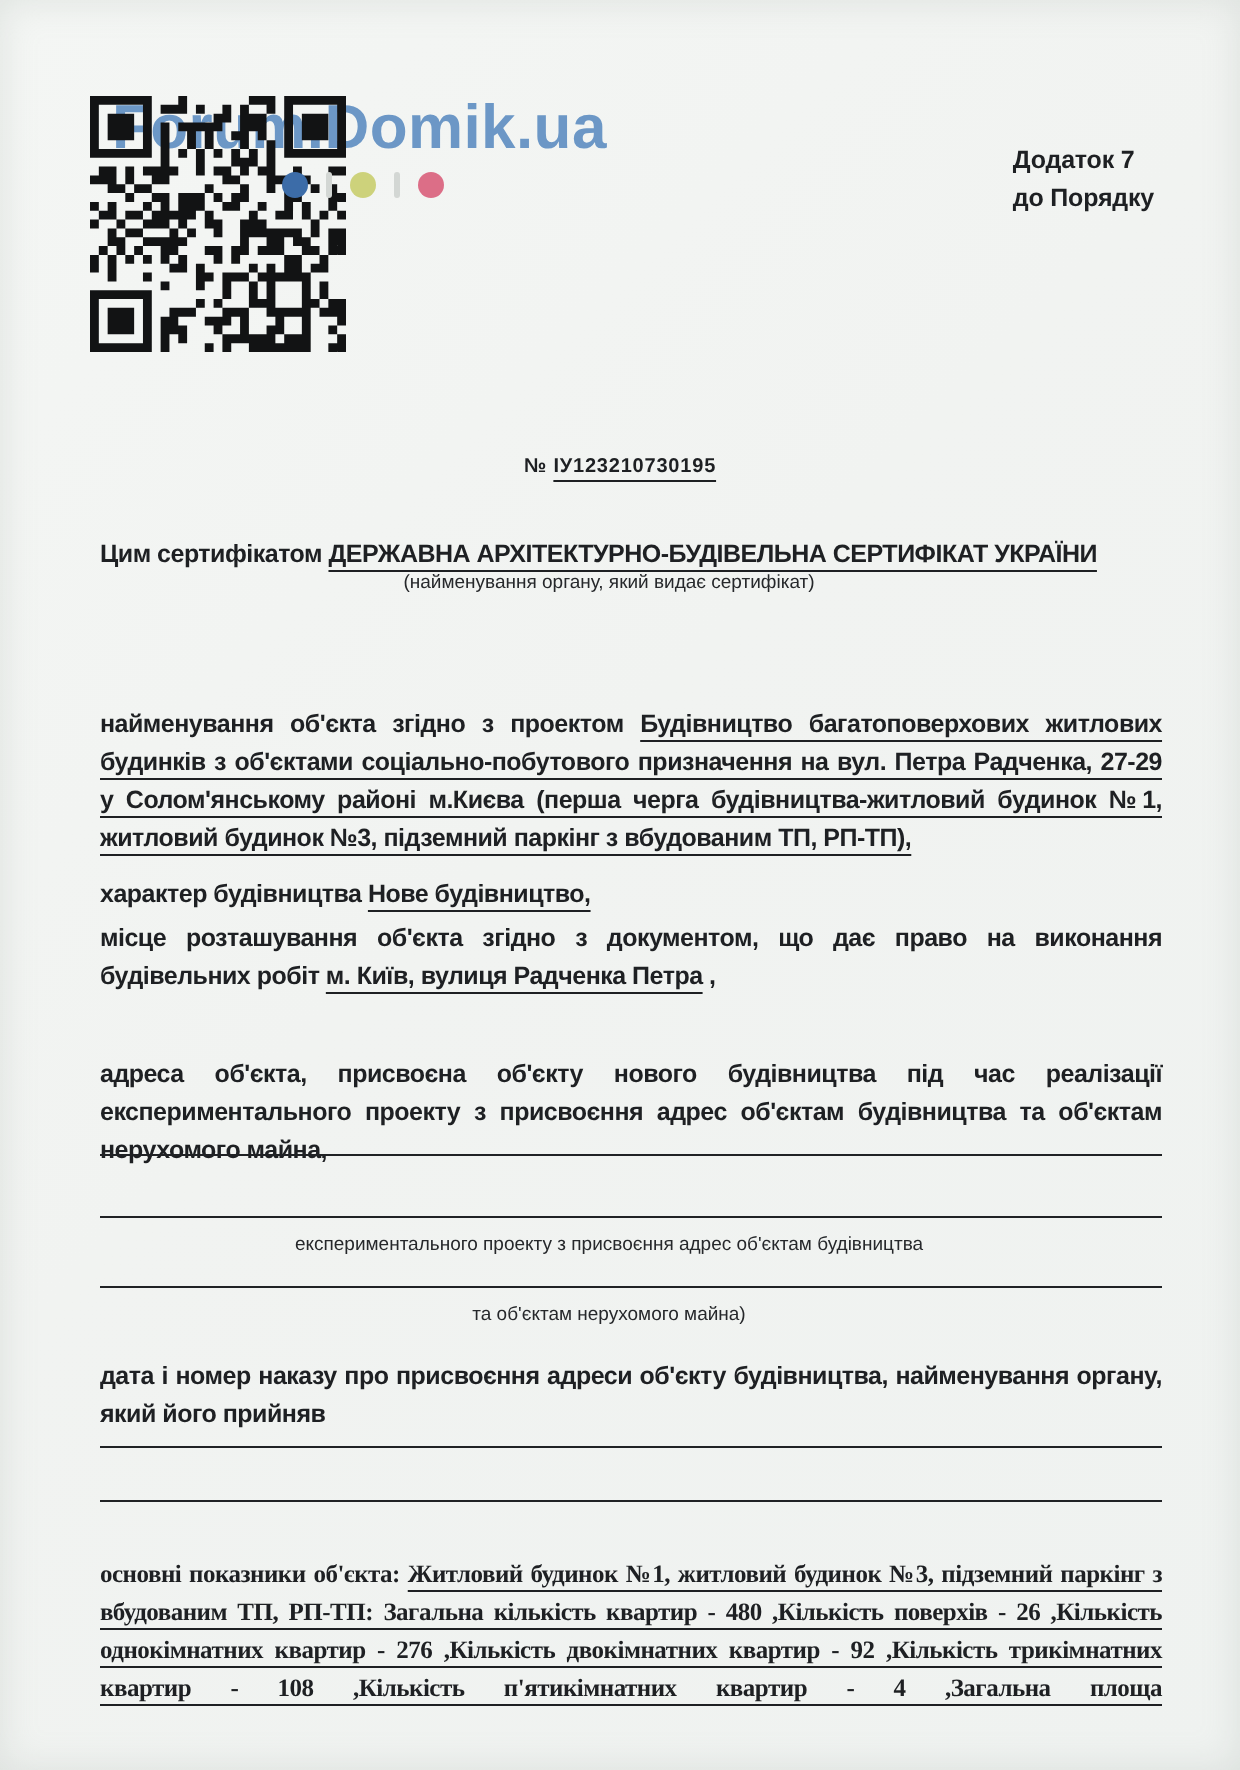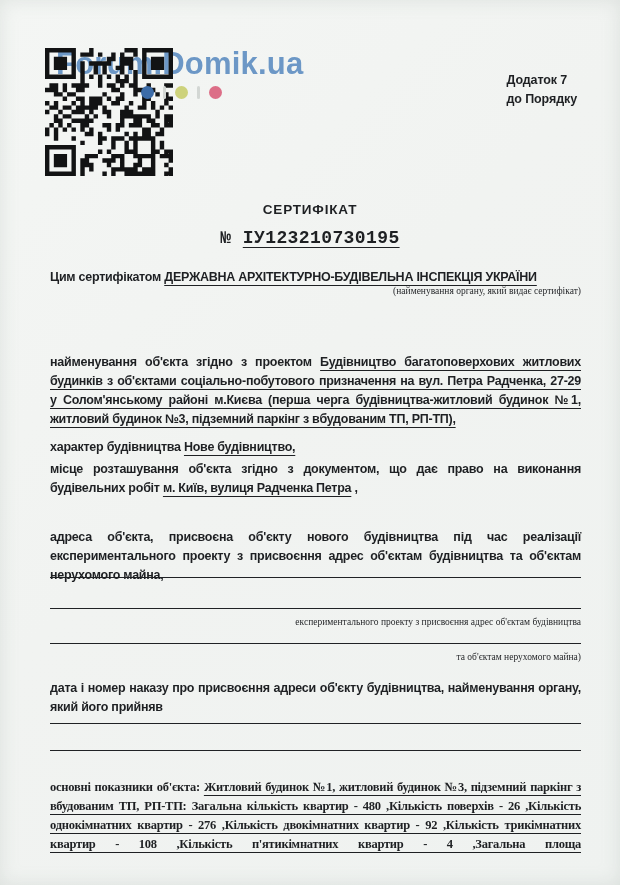--- a/index.html
+++ b/index.html
@@ -25,32 +25,32 @@
   .annex{
     position:absolute;right:43px;top:71px;text-align:left;
     font-size:12.5px;font-weight:700;line-height:19px;letter-spacing:-.1px;
   }
   .title{
     position:absolute;left:0;width:620px;top:202px;text-align:center;
     font-size:13.5px;font-weight:700;letter-spacing:.8px;
   }
   .certno{
     position:absolute;left:0;width:620px;top:228px;text-align:center;
-    font-size:18px;font-weight:700;letter-spacing:.4px;font-family:Liberation Mono, monospace;
+    font-size:10px;font-weight:700;letter-spacing:.4px;
   }
   .para{
     position:absolute;left:50px;width:531px;margin:0;
     font-size:12.5px;font-weight:700;line-height:19px;
     letter-spacing:-.25px;text-align:justify;
   }
   .para.last-justify{text-align-last:justify;font-family:Liberation Serif, serif;}
   .u{text-decoration:underline;text-underline-offset:3.5px;text-decoration-thickness:1.3px;}
   .caption{
-    position:absolute;left:50px;width:531px;text-align:right;
-    font-size:9.5px;font-weight:400;letter-spacing:0;color:#26282b;font-family:Liberation Serif, serif;
+    position:absolute;left:39px;width:531px;text-align:center;
+    font-size:9.5px;font-weight:400;letter-spacing:0;color:#26282b;
   }
   .rule{position:absolute;left:50px;width:531px;height:0;border-top:1.7px solid #202225;}
 </style>
 </head>
 <body>
 
 <div class="page">
 
   <div class="watermark">Forum.Domik.ua</div>
 
@@ -64,25 +64,24 @@
     <span class="dot dot-olive"></span>
     <span class="dotsep"></span>
     <span class="dot dot-pink"></span>
   </div>
 
   <div class="annex">
     <div>Додаток 7</div>
     <div>до Порядку</div>
   </div>
 
-  <div class="title">СЕРТИФІКАТ</div>
 
   <div class="certno"><span>№ </span><span class="u">ІУ123210730195</span></div>
 
-  <p class="para" style="top:268px"><span>Цим сертифікатом </span><span class="u">ДЕРЖАВНА АРХІТЕКТУРНО-БУДІВЕЛЬНА ІНСПЕКЦІЯ УКРАЇНИ</span></p>
+  <p class="para" style="top:268px"><span>Цим сертифікатом </span><span class="u">ДЕРЖАВНА АРХІТЕКТУРНО-БУДІВЕЛЬНА СЕРТИФІКАТ УКРАЇНИ</span></p>
 
   <div class="caption" style="top:286px">(найменування органу, який видає сертифікат)</div>
 
 
   <p class="para" style="top:353px"><span>найменування об'єкта згідно з проектом </span><span class="u">Будівництво багатоповерхових житлових будинків з об'єктами соціально-побутового призначення на вул. Петра Радченка, 27-29 у Солом'янському районі м.Києва (перша черга будівництва-житловий будинок №1, житловий будинок №3, підземний паркінг з вбудованим ТП, РП-ТП),</span></p>
 
   <p class="para" style="top:438px"><span>характер будівництва </span><span class="u">Нове будівництво,</span></p>
 
   <p class="para" style="top:460px"><span>місце розташування об'єкта згідно з документом, що дає право на виконання будівельних робіт </span><span class="u">м. Київ, вулиця Радченка Петра</span><span> ,</span></p>
 

